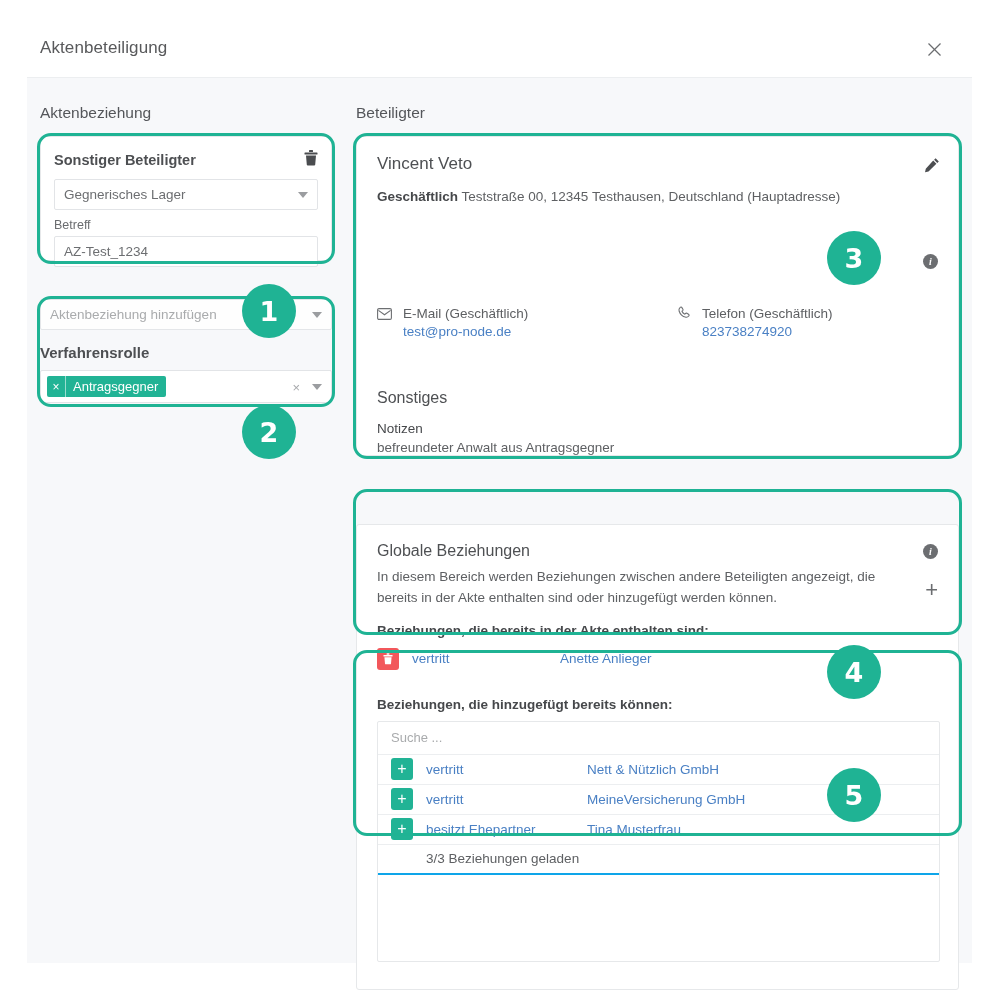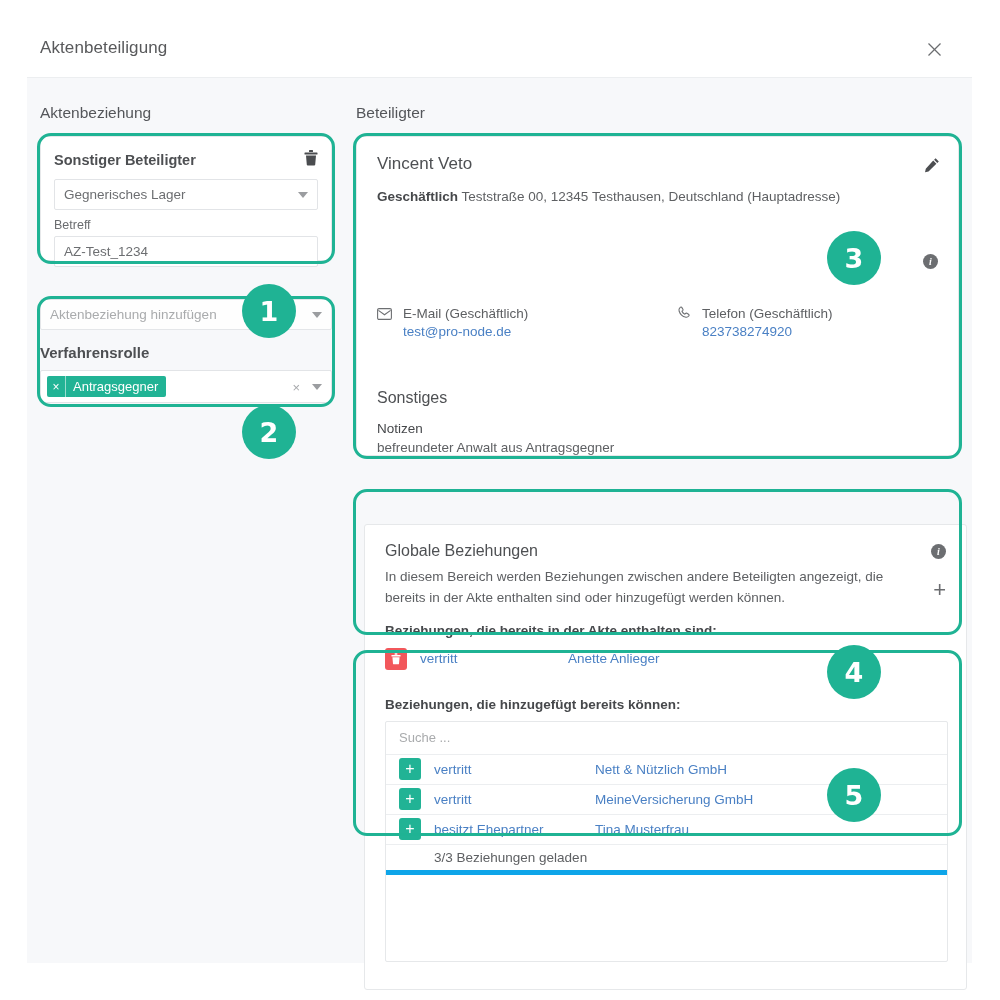--- a/index.html
+++ b/index.html
@@ -235,21 +235,20 @@
   }
   #info-adressen { position: absolute; right: 20px; top: 117px; }
 
   
   #card-relations {
     position: absolute;
     left: 0; top: 388px;
     width: 603px;
     height: 466px;
     padding: 17px 20px 0 20px;
-    margin-left: 8px;
   }
   .rel-title { font-size: 16px; color: #4e5053; }
   .rel-desc { font-size: 13.5px; color: #5e6063; line-height: 1.55; margin-top: 7px; width: 500px; }
   .rel-sub  { font-size: 13.5px; font-weight: bold; color: #46484b; margin-top: 14px; }
   #info-relations { position: absolute; right: 20px; top: 19px; }
   #plus-relations {
     position: absolute; right: 20px; top: 54px;
     font-size: 22px; color: #6b6d70; line-height: 1; cursor: pointer;
     font-weight: 300;
   }
@@ -286,21 +285,21 @@
   .rel-row {
     height: 30px; display: flex; align-items: center;
     padding: 0 13px; gap: 13px;
     border-bottom: 1px solid #eceef0;
   }
   .rel-row .c-verb { width: 148px; }
   .rel-footer {
     height: 30px; display: flex; align-items: center;
     padding: 0 13px 0 48px;
     font-size: 13.5px; color: #5e6063;
-    border-bottom: 5px solid #0ea5e9;
+    border-bottom: 2px solid #0ea5e9;
   }
   .rel-blank { height: 86px; }
 
   
   .hl {
     position: absolute;
     border: 3px solid #1fb394;
     border-radius: 14px;
     pointer-events: none;
     z-index: 40;

